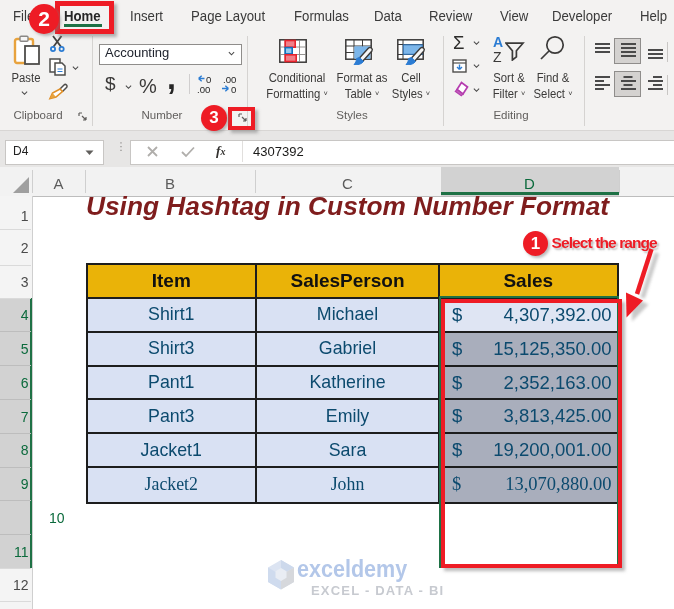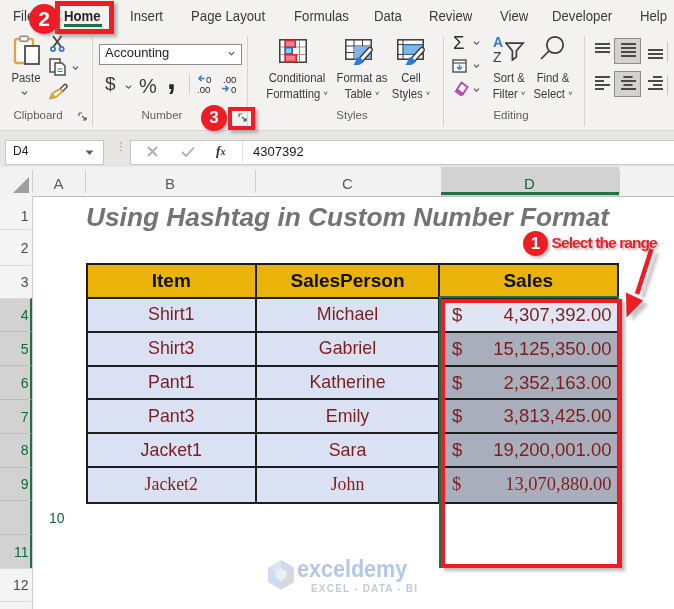--- a/index.html
+++ b/index.html
@@ -241,21 +241,21 @@
 <div class="rline" style="top:331.3px;background:#bdbdbd;"></div>
 <div class="rline" style="top:365.1px;background:#bdbdbd;"></div>
 <div class="rline" style="top:398.9px;background:#bdbdbd;"></div>
 <div class="rline" style="top:432.7px;background:#bdbdbd;"></div>
 <div class="rline" style="top:466.5px;background:#bdbdbd;"></div>
 <div class="rline" style="top:500.3px;background:#bdbdbd;"></div>
 <div class="rline" style="top:534.1px;background:#bdbdbd;"></div>
 <div class="rline" style="top:567.5px;"></div>
 <div class="rline" style="top:601px;"></div>
 
-<div class="abs" style="left:86px;top:202px;font-size:26.3px;font-weight:bold;font-style:italic;color:#737373;white-space:nowrap;">Using Hashtag in Custom Number Format</div>
+<div class="abs" style="left:86px;top:191px;font-size:26.3px;font-weight:bold;font-style:italic;color:#7f1d1d;white-space:nowrap;">Using Hashtag in Custom Number Format</div>
 
 <table style="position:absolute;left:85.5px;top:263.3px;border-collapse:collapse;" cellspacing="0">
   <tbody>
       <tr style="height:32px;">
     <td class="hd" style="width:167.5px;">Item</td>
     <td class="hd" style="width:181px;">SalesPerson</td>
     <td class="hd" style="width:176.5px;">Sales</td>
   </tr>
   <tr>
         <td class="b">Shirt1</td>
@@ -301,41 +301,41 @@
         <td class="b">Jacket2</td>
         <td class="b">John</td>
         <td class="d sel">
           <span>$</span>
           <span>13,070,880.00</span>
         </td>
       </tr>
 </tbody>
   </table>
 <style>
-  table td{border:2px solid #1d1d1d;padding:0;height:31.8px;font-size:17.8px;color:#7f1d1d;}
+  table td{border:2px solid #1d1d1d;padding:0;height:31.8px;font-size:17.8px;color:#0c4a6e;}
   td.hd{background:#eab308;font-weight:bold;text-align:center;font-size:19px;color:#111;}
   td.b{background:#d9e1f3;text-align:center;}
   td.d{display:table-cell;font-size:18.5px;}
   td.d span:first-child{float:left;margin-left:12px;}
   td.d span:last-child{float:right;margin-right:5px;}
   td.act{background:#dfe5f3;}
   td.sel{background:#a9aebc;}
   tr:last-child td{height:33.6px;}
 </style>
 
 <div style="position:absolute;left:0;top:0;width:674px;height:609px;mix-blend-mode:multiply;pointer-events:none;">
 <svg class="abs" style="left:265.5px;top:559px;" width="30" height="31" viewBox="0 0 30 31">
   <path d="M15 1 L28 8.5 V23 L15 30.5 L2 23 V8.5 Z" fill="#dce4f2"></path>
   <path d="M15 1 L28 8.5 L15 16 Z" fill="#cdd9ec"></path>
   <path d="M15 16 L28 8.5 V23 L15 30.5 Z" fill="#d6d8dc"></path>
   <path d="M2 8.5 L15 16 V30.5 L2 23 Z" fill="#cfdbee"></path>
   <path d="M15 9 L20.5 12.2 V18.8 L15 22 L9.5 18.8 V12.2 Z" fill="#e9edf4"></path>
 </svg>
 <div class="abs" style="left:297px;top:555px;font-size:24.5px;font-weight:bold;color:#b3c7e9;letter-spacing:0px;transform:scaleX(0.88);transform-origin:left center;">exceldemy</div>
-<div class="abs" style="left:311px;top:583px;font-size:10px;font-weight:bold;color:#c7cad0;letter-spacing:1.2px;">EXCEL - DATA - BI</div>
+<div class="abs" style="left:311px;top:583px;font-size:13px;font-weight:bold;color:#c7cad0;letter-spacing:1.2px;">EXCEL - DATA - BI</div>
 </div>
 
 <div class="abs" style="left:439px;top:296.3px;width:176px;height:267.5px;border:2.5px solid #1e7145;"></div>
 
 <div class="abs" style="left:440.8px;top:298.5px;width:173.5px;height:261.5px;border:4px solid #ee1c25;box-shadow:3px 3px 3px rgba(120,120,120,0.5);"></div>
 
 <div class="abs" style="left:55.4px;top:1px;width:49px;height:22.5px;border:5px solid #ee1c25;box-shadow:3px 3px 3px rgba(120,120,120,0.55);"></div>
 <div class="abs" style="left:28.9px;top:3.5px;width:30.5px;height:30.5px;border-radius:50%;background:#ee1c25;color:#fff;font-size:21px;font-weight:bold;display:flex;align-items:center;justify-content:center;box-shadow:2px 2px 3px rgba(120,120,120,0.5);">2</div>
 
 <div class="abs" style="left:227.5px;top:106.5px;width:19.5px;height:15.5px;border:4.5px solid #ee1c25;box-shadow:3px 3px 3px rgba(120,120,120,0.5);"></div>

